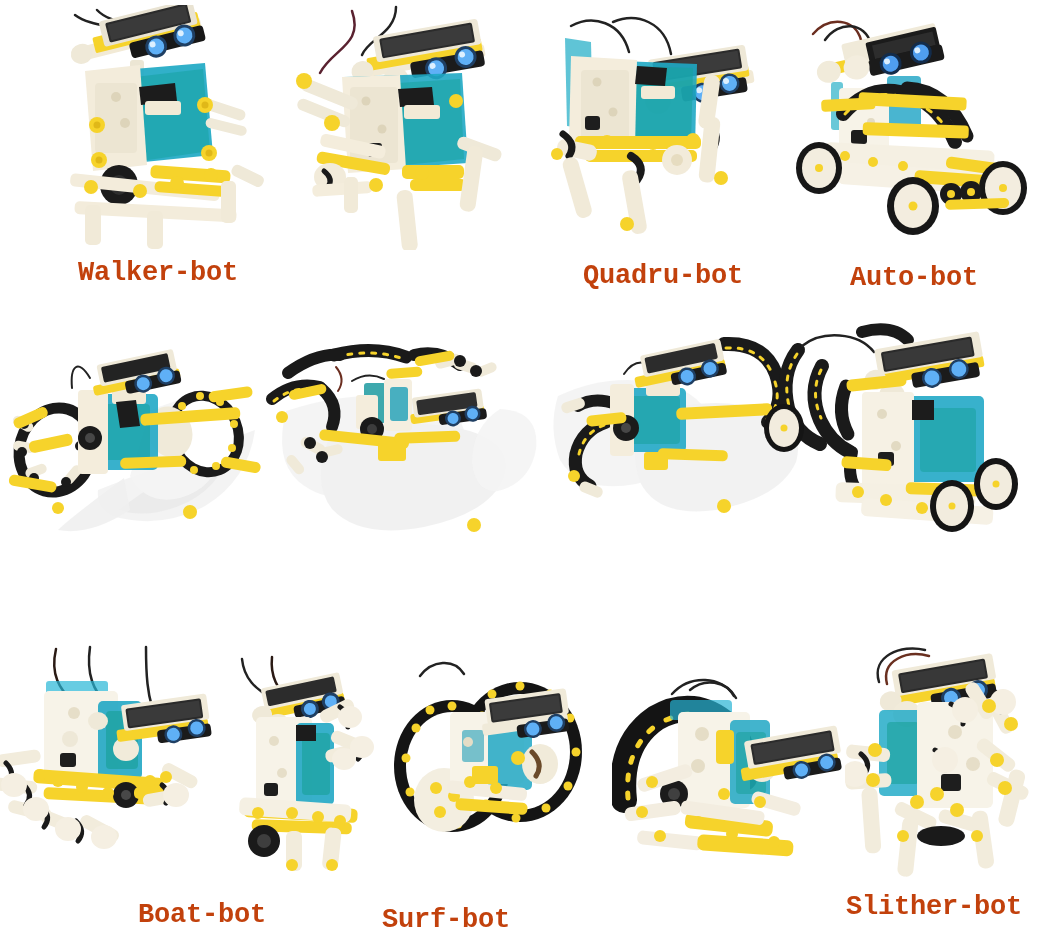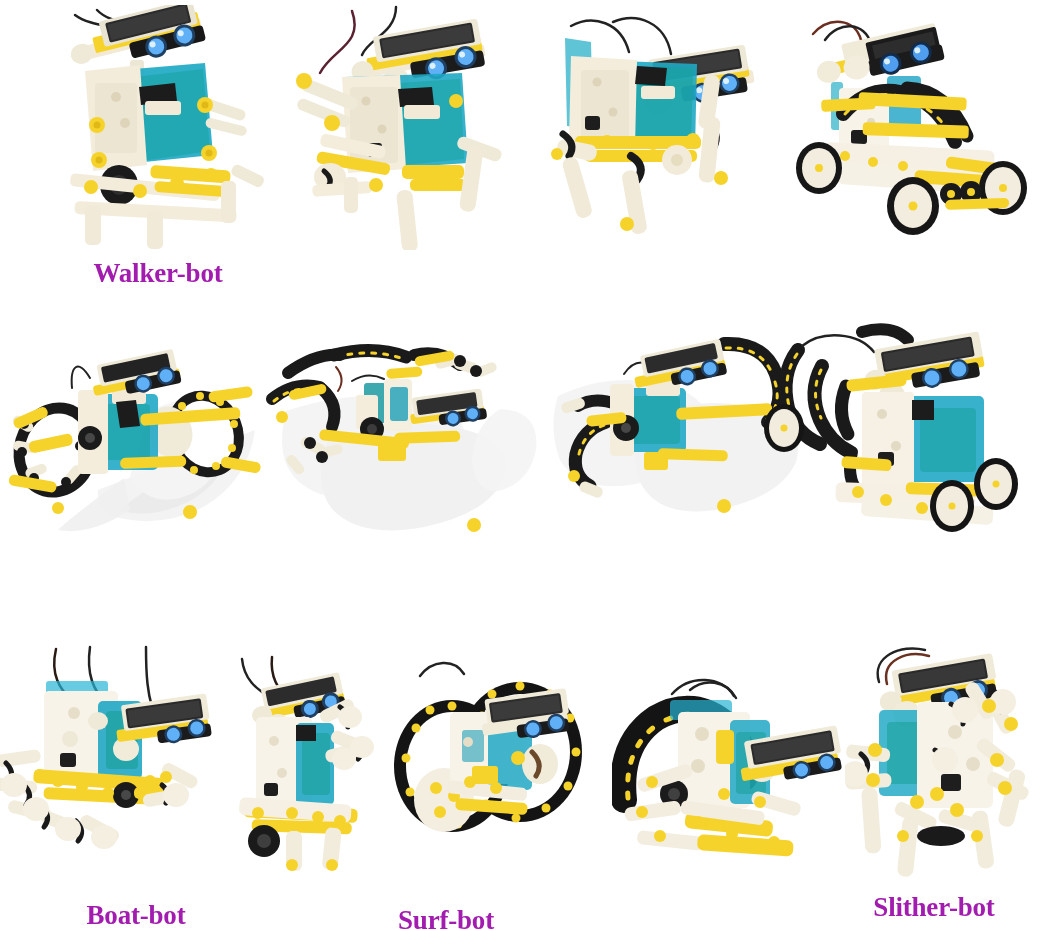--- a/index.html
+++ b/index.html
@@ -4,25 +4,25 @@
 <style>
   html,body{margin:0;padding:0;background:#ffffff;}
   body{width:1058px;height:930px;overflow:hidden;
        font-family:"Liberation Sans","DejaVu Sans",sans-serif;}
   .sheet{position:relative;width:1058px;height:930px;background:#fff;}
 
   .cell{position:absolute;}
   .bot-img{position:absolute;left:0;top:0;}
   .bot-label{
     position:absolute;
-    font-family:Liberation Serif, serif;
+    font-family:Liberation Mono, monospace;
     font-weight:bold;
     font-size:27px;
     letter-spacing:-0.2px;
-    color:#a21caf;
+    color:#c2410c;
     white-space:nowrap;
     text-align:center;
     line-height:30px;
   }
   .r1 .bot-label{font-size:27px;}
   .r2 .bot-label{font-size:27px;}
 </style>
 </head>
 <body>
 
@@ -195,20 +195,21 @@
           </g>
           <g>
             <rect x="160" y="66" width="16" height="54" rx="7" fill="#f1ead8" transform="rotate(8 160 66)"></rect>
           </g>
           <circle cx="108" cy="135" r="7" fill="#f6d32b"></circle>
           <circle cx="62" cy="134" r="7" fill="#f6d32b"></circle>
           <circle cx="148" cy="132" r="7" fill="#f6d32b"></circle>
         </g>
       </svg>
     </div>
+    <div class="bot-label" style="left:-12px;top:253px;width:260px;">Quadru-bot</div>
   </div>
 
   <div class="cell r1" style="left:795px;top:10px;width:255px;height:240px;">
     <div class="bot-img">
       <svg width="255" height="240" viewBox="0 0 255 240">
         <g stroke-linecap="round">
           <path d="M18 24 C 34 6, 60 8, 66 30" stroke="#6b2e20" stroke-width="2.5" fill="none"></path>
           <path d="M30 30 C 44 10, 70 12, 76 34" stroke="#222" stroke-width="2.5" fill="none"></path>
           <g transform="rotate(-13 110 36)">
             <rect x="24" y="36" width="104" height="12" rx="3" fill="#f6d32b"></rect>
@@ -257,20 +258,21 @@
           <g fill="#1a1a1a">
             <circle cx="156" cy="184" r="11"></circle>
               <circle cx="176" cy="182" r="11"></circle>
           </g>
           <circle cx="156" cy="184" r="4" fill="#f6d32b"></circle>
           <circle cx="176" cy="182" r="4" fill="#f6d32b"></circle>
           <rect x="150" y="190" width="64" height="10" rx="5" fill="#f6d32b" transform="rotate(-2 150 190)"></rect>
         </g>
       </svg>
     </div>
+    <div class="bot-label" style="left:-4px;top:253px;width:246px;">Auto-bot</div>
   </div>
 
   <div class="cell r2" style="left:0px;top:330px;width:265px;height:225px;">
     <div class="bot-img">
       <svg width="265" height="225" viewBox="0 0 265 225">
         <g stroke-linecap="round">
           <path d="M90 48 C 78 28, 70 36, 72 58" stroke="#222" stroke-width="2" fill="none"></path>
           <path d="M255 100 Q 248 150 205 176 Q 160 200 112 186 Q 96 178 98 160 L 180 128 Z" fill="#f2f2f2" opacity="0.95"></path>
           <path d="M232 110 Q 226 152 188 172 Q 150 190 118 180 L 186 132 Z" fill="#e6e6e6" opacity="0.6"></path>
           <path d="M196 64 Q 228 78 222 120 Q 216 158 180 168 Q 146 176 130 146 L 150 80 Z" fill="#f4f4f4" opacity="0.92"></path>
@@ -327,21 +329,21 @@
           </g>
           <rect x="140" y="84" width="100" height="12" rx="5" fill="#f6d32b" transform="rotate(-4 140 84)"></rect>
           <rect x="120" y="128" width="66" height="11" rx="5" fill="#f6d32b" transform="rotate(-2 120 128)"></rect>
           <rect x="208" y="62" width="44" height="11" rx="5" fill="#f6d32b" transform="rotate(-8 208 62)"></rect>
           <rect x="222" y="126" width="40" height="11" rx="5" fill="#f6d32b" transform="rotate(10 222 126)"></rect>
           <circle cx="190" cy="182" r="7" fill="#f6d32b"></circle>
           <circle cx="58" cy="178" r="6" fill="#f6d32b"></circle>
         </g>
       </svg>
     </div>
-    <div class="bot-label" style="left:6px;top:570px;width:260px;">Boat-bot</div>
+    <div class="bot-label" style="left:6px;top:570px;width:260px;text-align:right;">Boat-bot</div>
   </div>
 
   <div class="cell r2" style="left:264px;top:335px;width:278px;height:220px;">
     <div class="bot-img">
       <svg width="278" height="220" viewBox="0 0 278 220">
         <g stroke-linecap="round">
           <path d="M22 76 Q 96 52 160 66 Q 206 78 200 108 Q 188 140 126 158 Q 66 174 34 146 Q 10 124 22 76 Z" fill="#f3f3f3" opacity="0.9"></path>
           <path d="M64 106 Q 140 78 206 96 Q 250 110 240 142 Q 226 178 160 192 Q 96 204 68 174 Q 48 148 64 106 Z" fill="#f0f0f0" opacity="0.95"></path>
           <path d="M236 74 Q 276 76 272 114 Q 266 148 234 156 Q 212 158 208 128 Q 208 92 236 74 Z" fill="#f4f4f4" opacity="0.9"></path>
           <path d="M70 20 Q 110 10 142 22" stroke="#1a1a1a" stroke-width="13" fill="none"></path>

